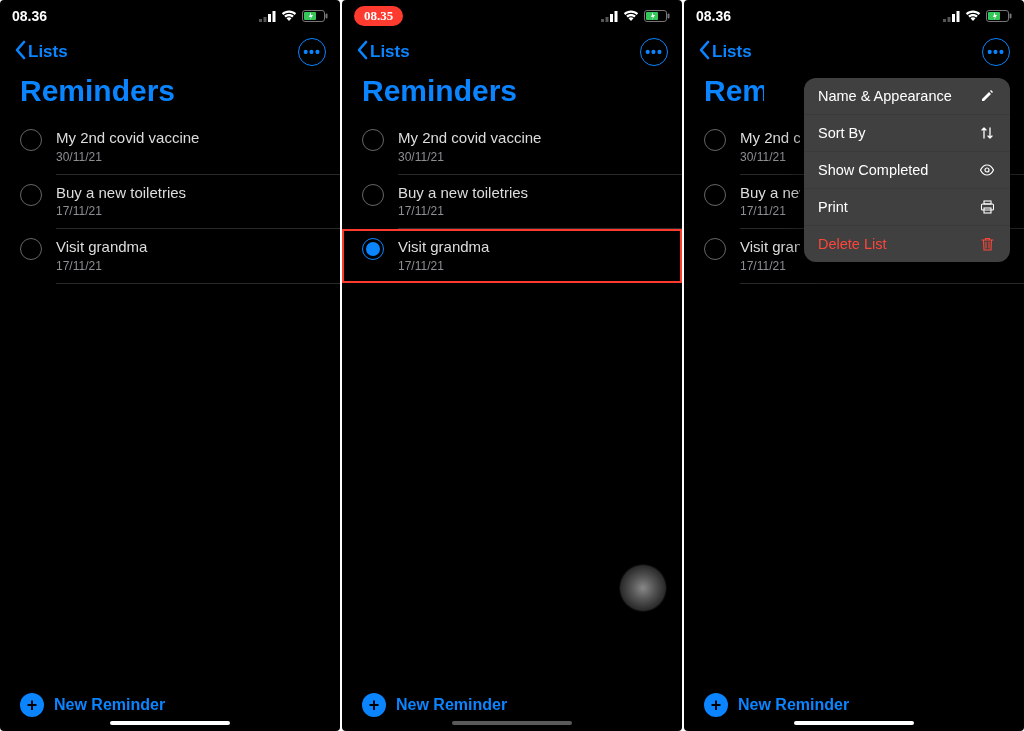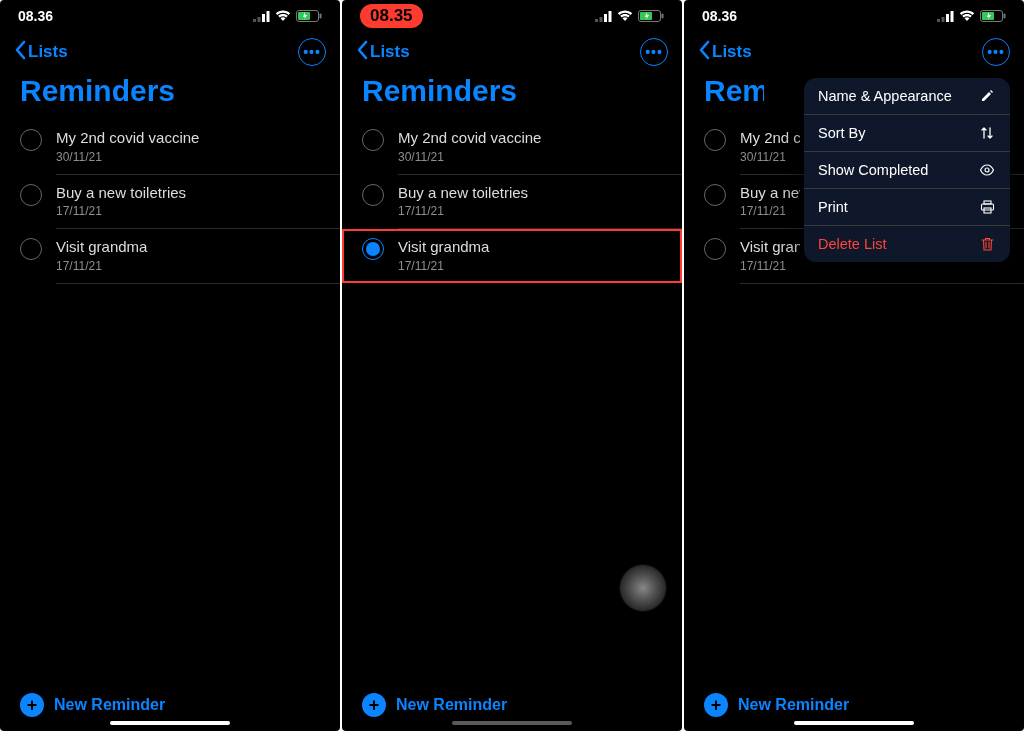--- a/index.html
+++ b/index.html
@@ -1,23 +1,23 @@
 <!DOCTYPE html>
 <html><head>
 <meta charset="utf-8">
 <style>
   * { box-sizing: border-box; margin: 0; padding: 0; }
   html, body { width: 1024px; height: 731px; background: #fff; font-family: -apple-system, "Helvetica Neue", Arial, sans-serif; }
   .container { display: flex; width: 1024px; height: 731px; gap: 2px; background: #fff; }
   .phone { flex: 1; background: #000; position: relative; display: flex; flex-direction: column; overflow: hidden; border-radius: 4px; }
   
-  .status-bar { height: 32px; display: flex; align-items: center; justify-content: space-between; padding: 0 18px; color: #fff; font-size: 14px; font-weight: 600; }
+  .status-bar { height: 32px; display: flex; align-items: center; justify-content: space-between; padding: 0 12px; color: #fff; font-size: 14px; font-weight: 600; }
   .status-left { display: flex; align-items: center; }
   .status-right { display: flex; align-items: center; gap: 5px; }
-  .time-pill { background: #ff3b30; color: #000000; padding: 2px 10px; border-radius: 12px; font-size: 17px; font-weight: 600; }
+  .time-pill { background: #ff3b30; color: #ffffff; padding: 2px 10px; border-radius: 12px; font-size: 13px; font-weight: 600; font-family: Liberation Serif, serif; }
   .signal-icon, .wifi-icon, .battery-icon { display: inline-flex; }
   
   .nav-bar { height: 40px; display: flex; align-items: center; justify-content: space-between; padding: 0 14px; font-weight: bold; }
   .back-btn { display: flex; align-items: center; color: #0a84ff; font-size: 17px; gap: 2px; cursor: pointer; }
   .more-btn { width: 28px; height: 28px; border: 1.8px solid #0a84ff; border-radius: 50%; display: flex; align-items: center; justify-content: center; color: #0a84ff; cursor: pointer; }
   .more-btn .dots { font-size: 14px; letter-spacing: 1px; line-height: 1; }
   
   .list-title { color: #0a84ff; font-size: 30px; font-weight: 700; padding: 2px 20px 12px; }
   
   .reminders { flex: 1; display: flex; flex-direction: column; padding: 0 0 0 20px; }
@@ -31,21 +31,21 @@
   .reminder-date { color: #8e8e93; font-size: 12px; margin-top: 2px; }
   
   .new-reminder { display: flex; align-items: center; gap: 10px; padding: 14px 20px 14px; color: #0a84ff; font-size: 16px; font-weight: 600; cursor: pointer; }
   .plus-circle { width: 24px; height: 24px; background: #0a84ff; border-radius: 50%; display: flex; align-items: center; justify-content: center; color: #000; font-size: 18px; font-weight: 700; line-height: 1; }
   
   .home-indicator { position: absolute; bottom: 6px; left: 50%; transform: translateX(-50%); width: 120px; height: 4px; background: #fff; border-radius: 3px; }
   .home-indicator.dim { background: #5a5a5a; }
   
   .assistive-touch { position: absolute; width: 46px; height: 46px; border-radius: 50%; background: radial-gradient(circle, #888 0%, #555 35%, #222 75%); bottom: 120px; right: 16px; box-shadow: 0 0 0 1px rgba(255,255,255,0.05); }
   
-  .context-menu { position: absolute; top: 78px; right: 14px; width: 206px; background: #0f172a; border-radius: 12px; overflow: hidden; box-shadow: 0 8px 30px rgba(0,0,0,0.6); }
+  .context-menu { position: absolute; top: 78px; right: 14px; width: 206px; background: #404040; border-radius: 12px; overflow: hidden; box-shadow: 0 8px 30px rgba(0,0,0,0.6); }
   .menu-item { display: flex; align-items: center; justify-content: space-between; padding: 10px 14px; color: #fff; font-size: 14.5px; border-bottom: 0.5px solid #3a3a3c; cursor: pointer; }
   .menu-item:last-child { border-bottom: none; }
   .menu-item.destructive { color: #ff453a; }
   .menu-item.destructive .menu-icon { color: #ff453a; }
   .menu-icon { width: 18px; display:flex; justify-content:center; color:#fff; }
 </style>
 </head>
 <body>
 
 <div class="container">

